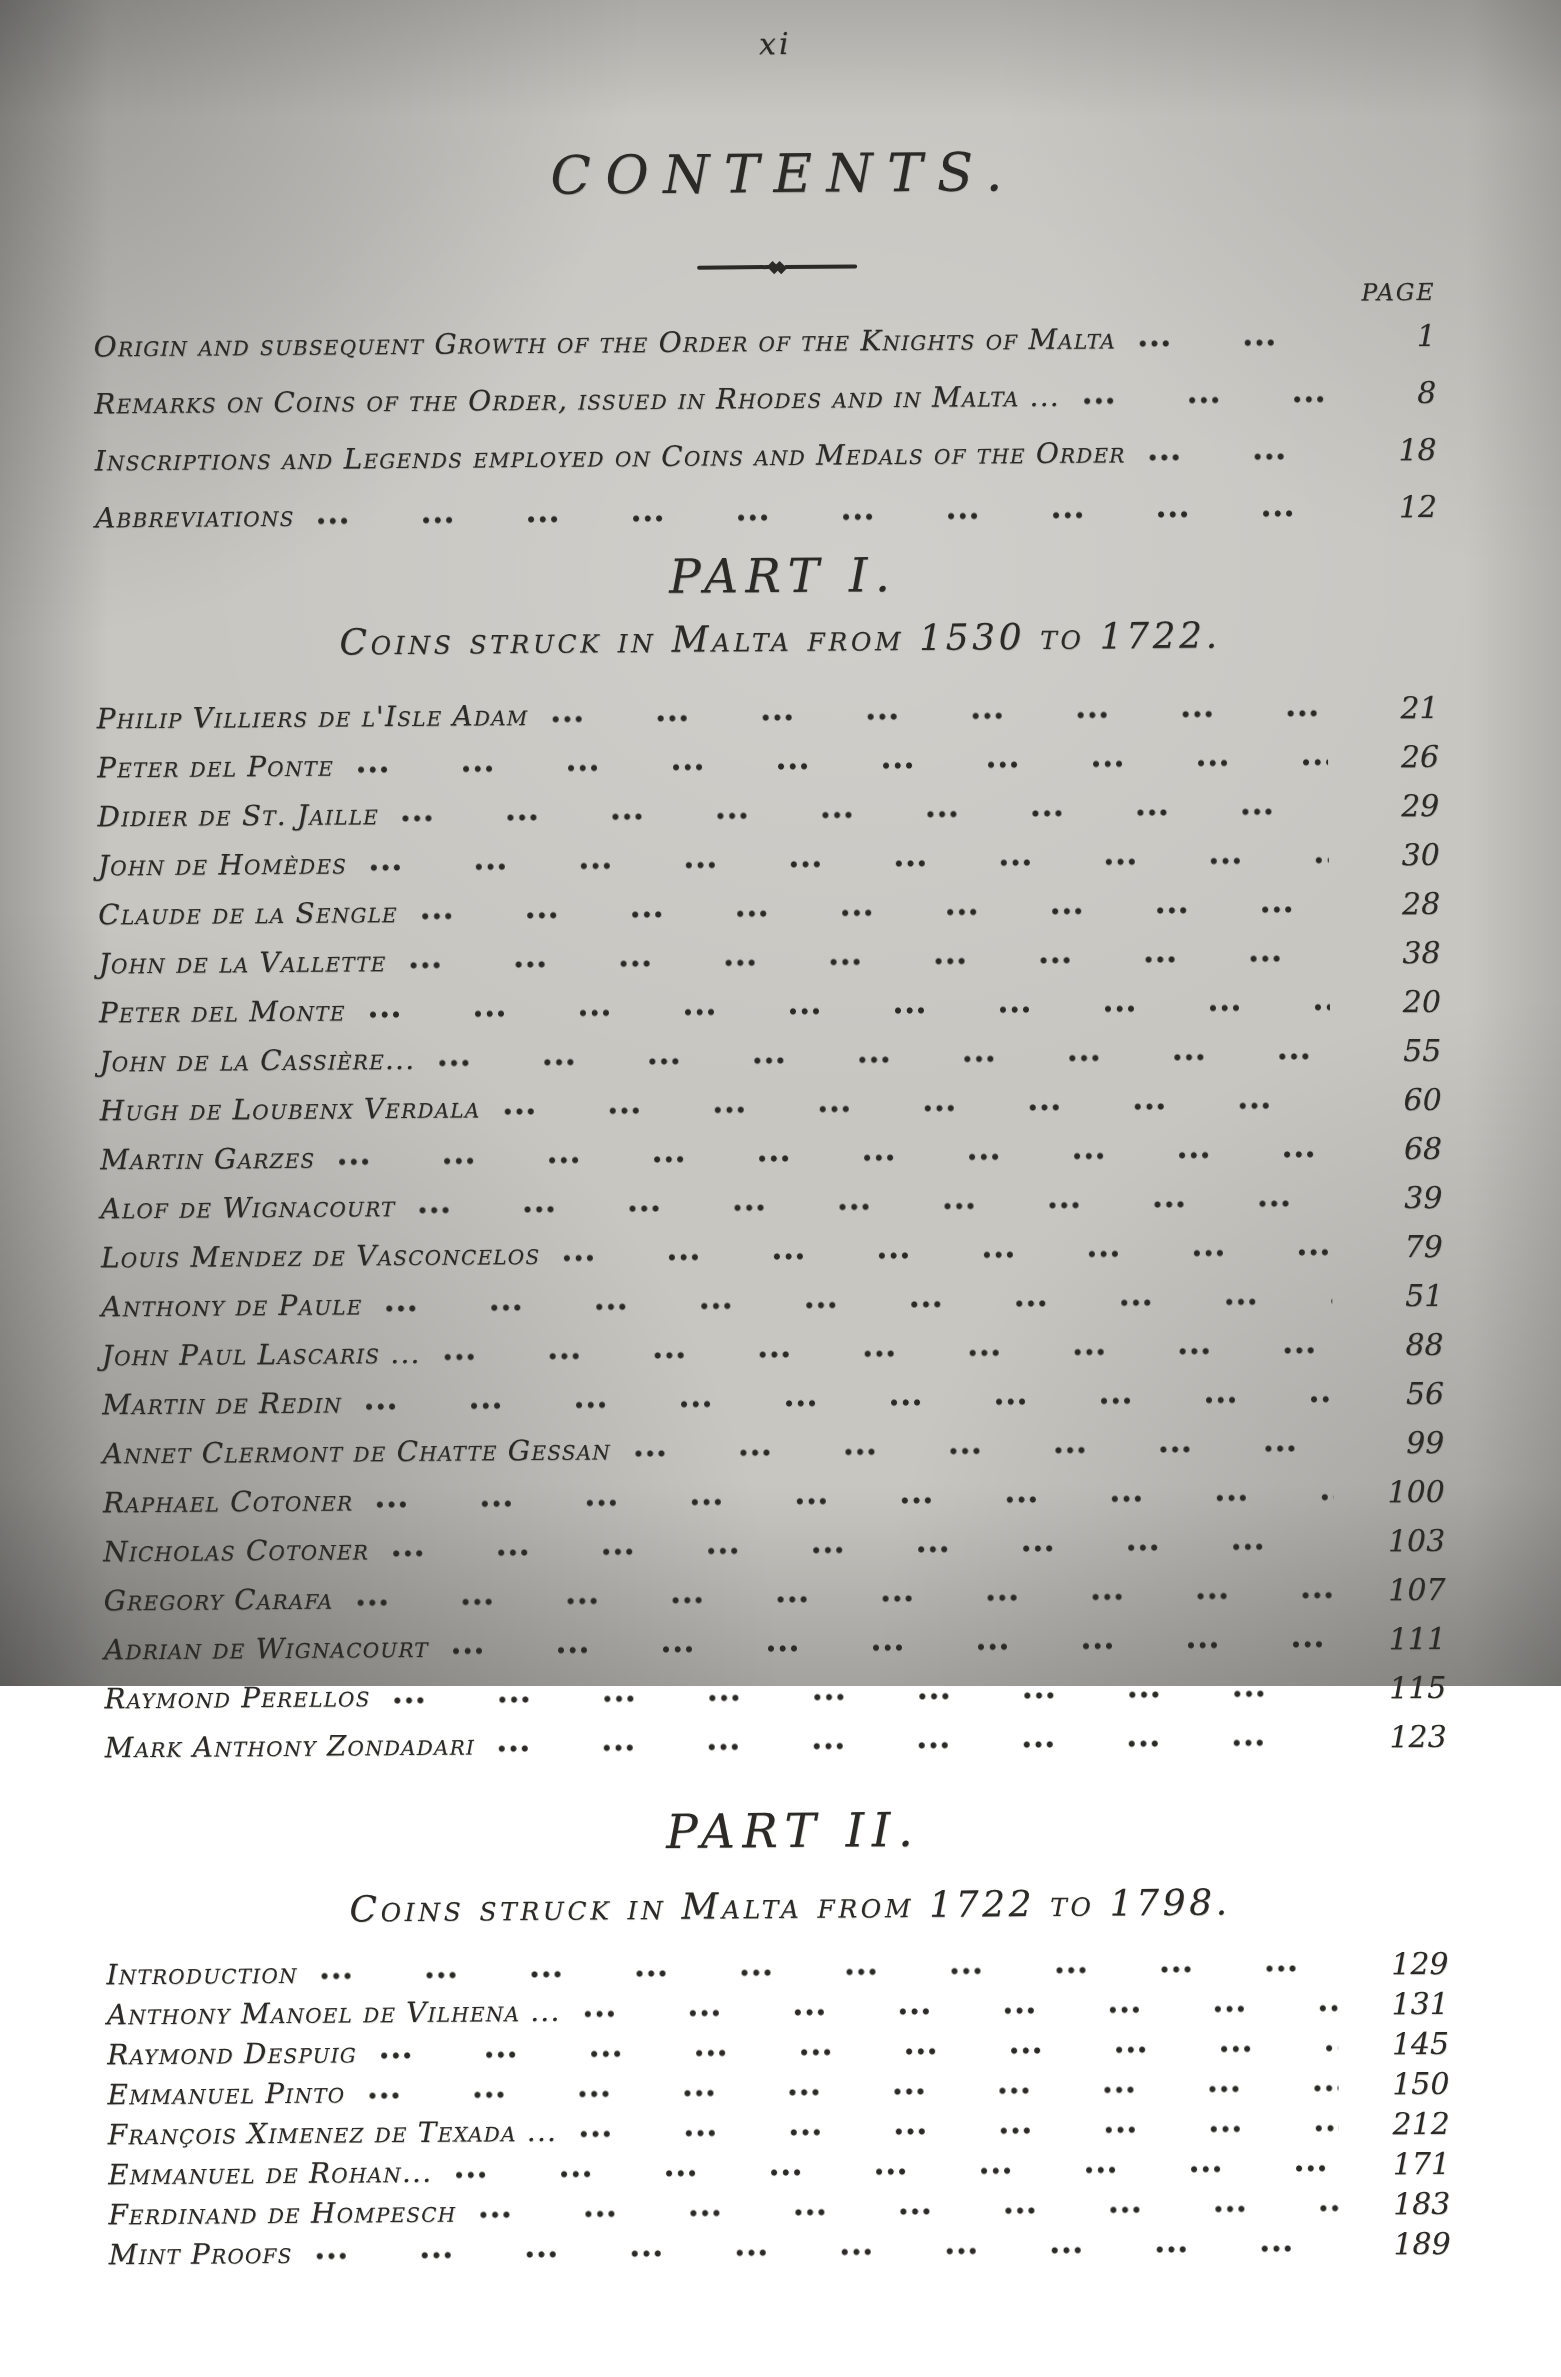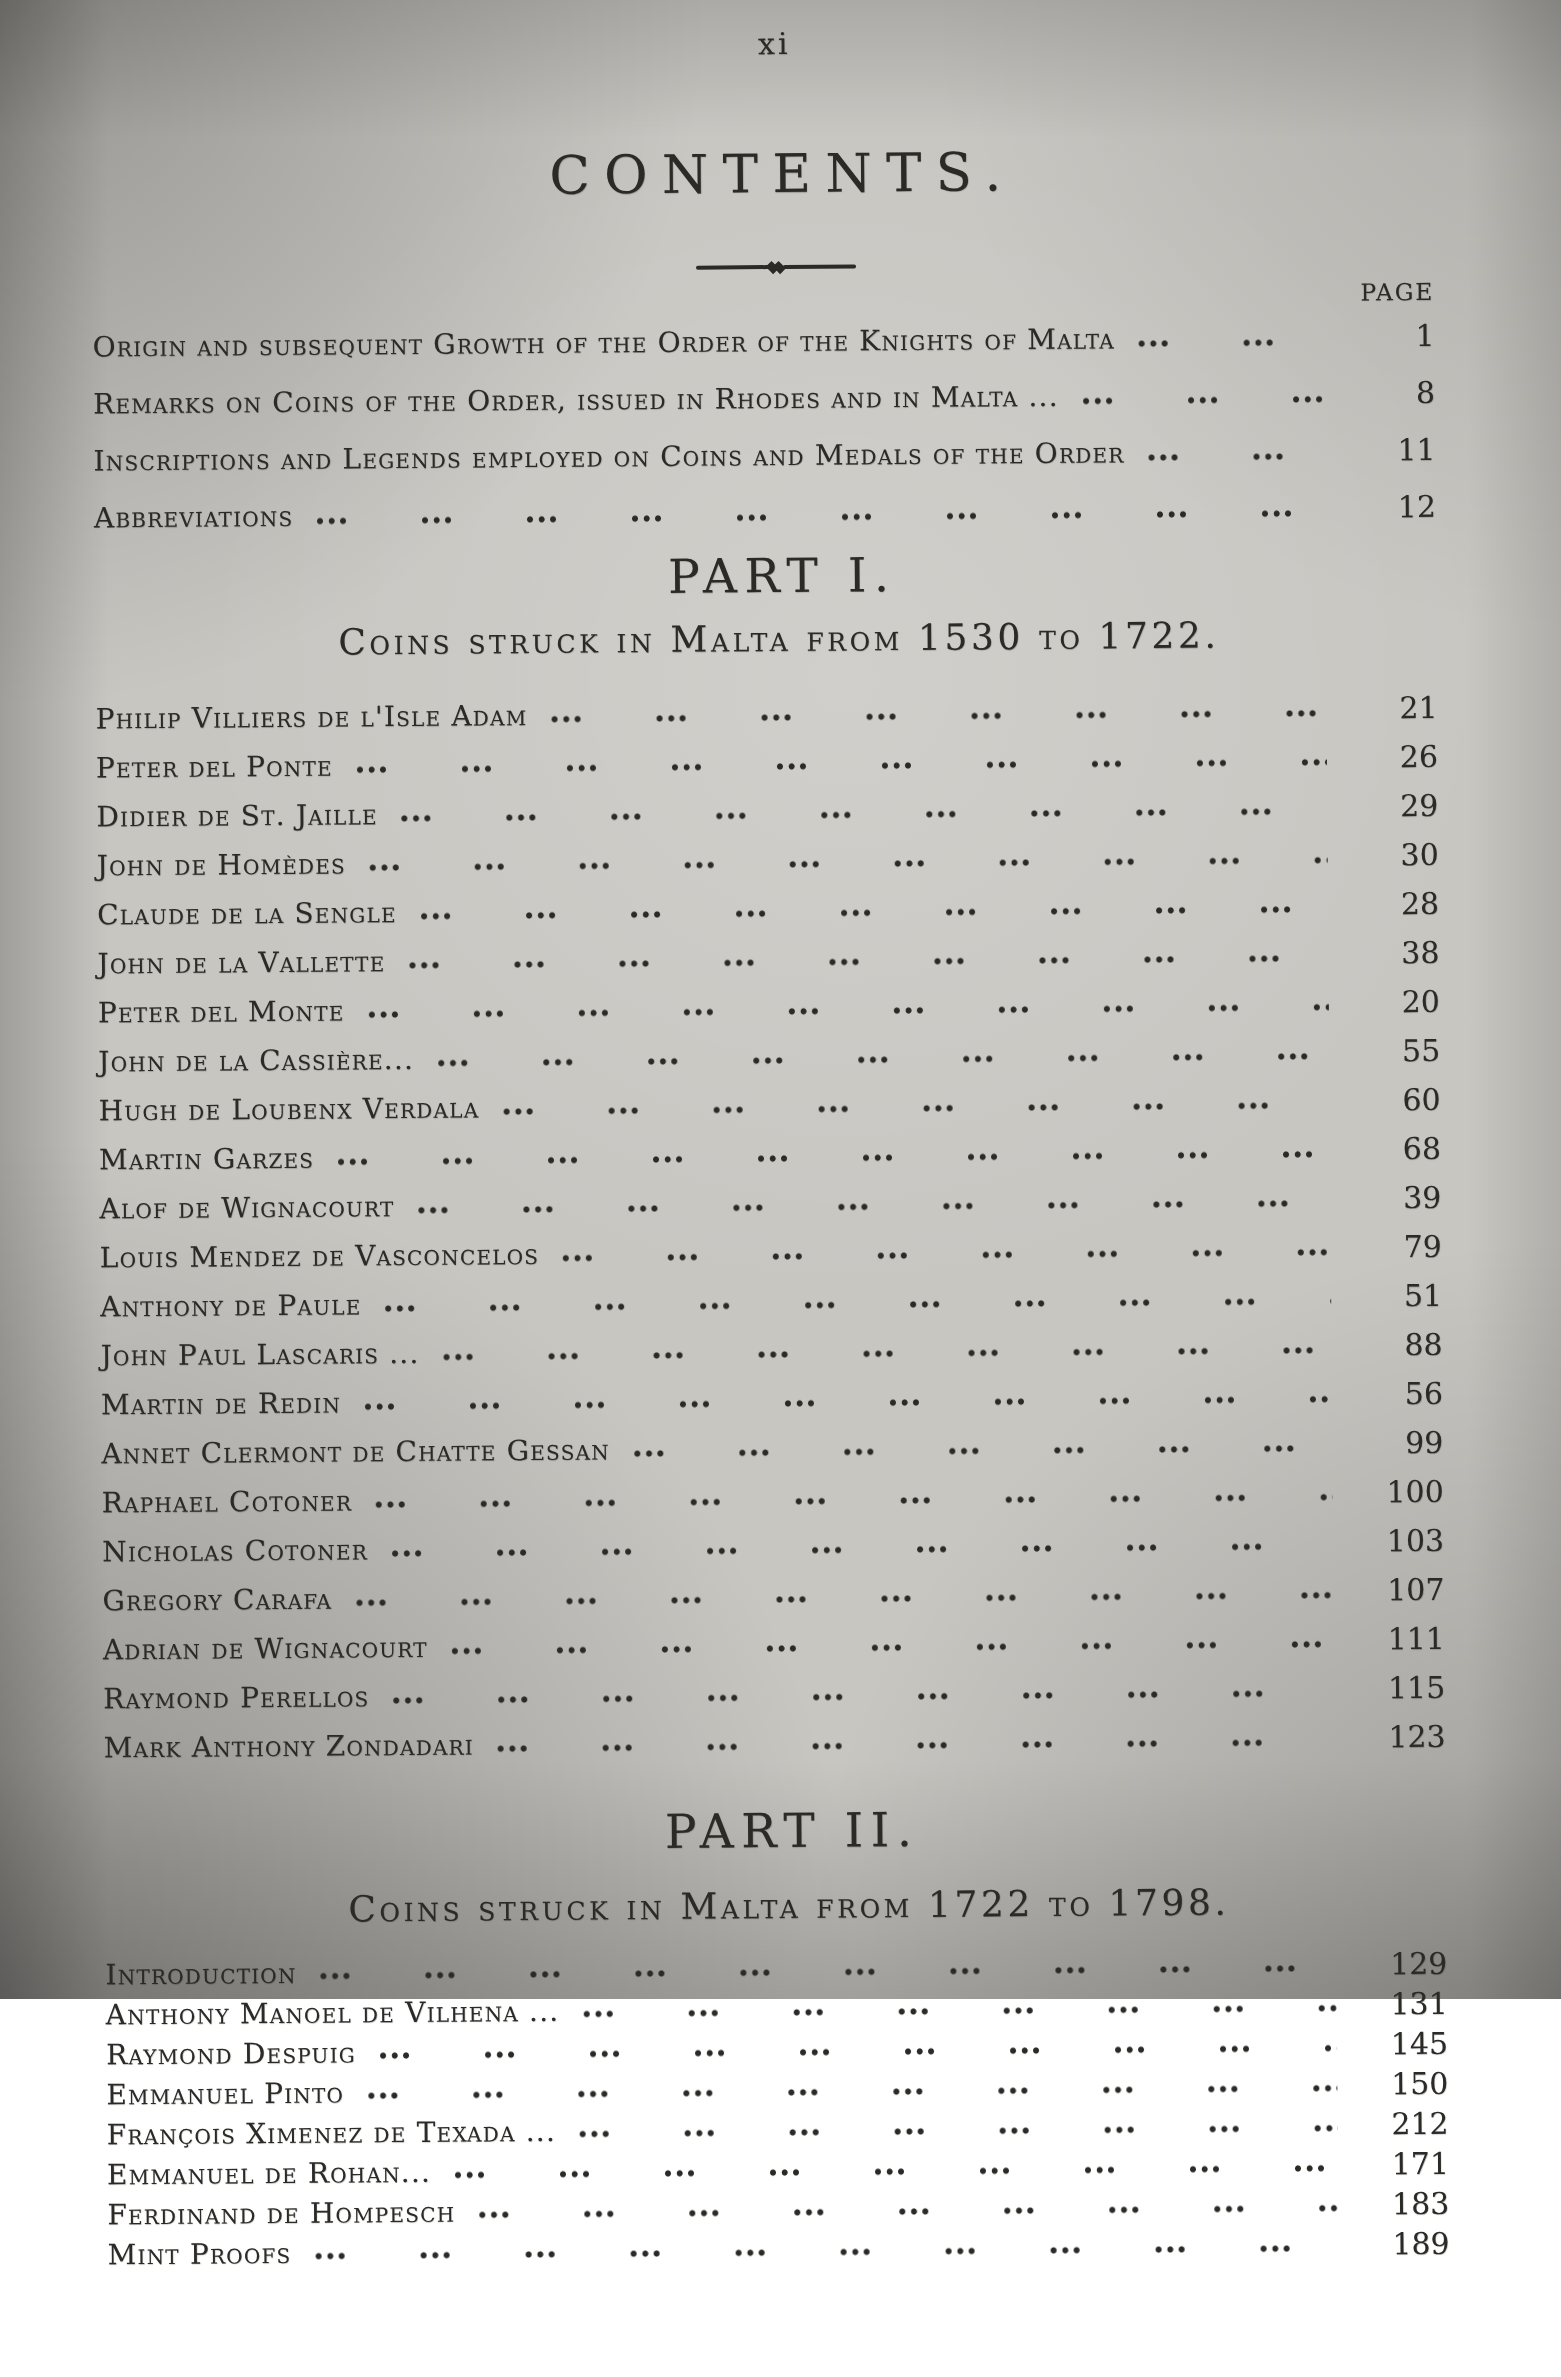--- a/index.html
+++ b/index.html
@@ -8,32 +8,33 @@
   }
   html,body{margin:0;padding:0;}
   body{
     width:1562px;height:2377px;
     font-family:"DejaVu Serif","Liberation Serif",serif;
     color:var(--ink);
     overflow:hidden;
   }
   .scan{
     position:relative;
-    width:1562px;height:1999px;
+    width:1562px;height:1686px;
     background:
       radial-gradient(ellipse 60% 45% at 54% 34%, rgba(255,255,255,0.16), transparent 70%),
       radial-gradient(circle at 0% 0%, rgba(0,0,0,0.25), transparent 28%),
       radial-gradient(circle at 0% 100%, rgba(0,0,0,0.30), transparent 34%),
       radial-gradient(circle at 100% 100%, rgba(0,0,0,0.22), transparent 30%),
       radial-gradient(circle at 100% 0%, rgba(0,0,0,0.12), transparent 25%),
       linear-gradient(90deg, rgba(0,0,0,0.20), transparent 7%),
       linear-gradient(270deg, rgba(0,0,0,0.12), transparent 6%),
       linear-gradient(180deg, rgba(0,0,0,0.14), transparent 7%),
       linear-gradient(0deg, rgba(0,0,0,0.18), transparent 12%),
       var(--paper);
+    font-style: italic;
   }
   .page-content{
     position:absolute;inset:0;
     transform:rotate(-0.45deg);
     transform-origin:50% 45%;
     text-shadow:0.4px 0.6px 0.9px rgba(25,24,20,0.35);
   }
   .folio{
     position:absolute;top:26px;left:0;width:100%;
     text-align:center;font-size:30px;letter-spacing:3.1px;
@@ -138,21 +139,21 @@
 
         <div class="row">
           <span class="label">Remarks on Coins of the Order, issued in Rhodes and in Malta ...</span>
           <span class="leader"></span>
           <span class="pagenum">8</span>
         </div>
 
         <div class="row">
           <span class="label">Inscriptions and Legends employed on Coins and Medals of the Order</span>
           <span class="leader"></span>
-          <span class="pagenum">11</span>
+          <span class="pagenum">18</span>
         </div>
 
         <div class="row">
           <span class="label">Abbreviations</span>
           <span class="leader"></span>
           <span class="pagenum">12</span>
         </div>
       </section>
 
     <h2 class="part-heading ph1">PART I.</h2>

